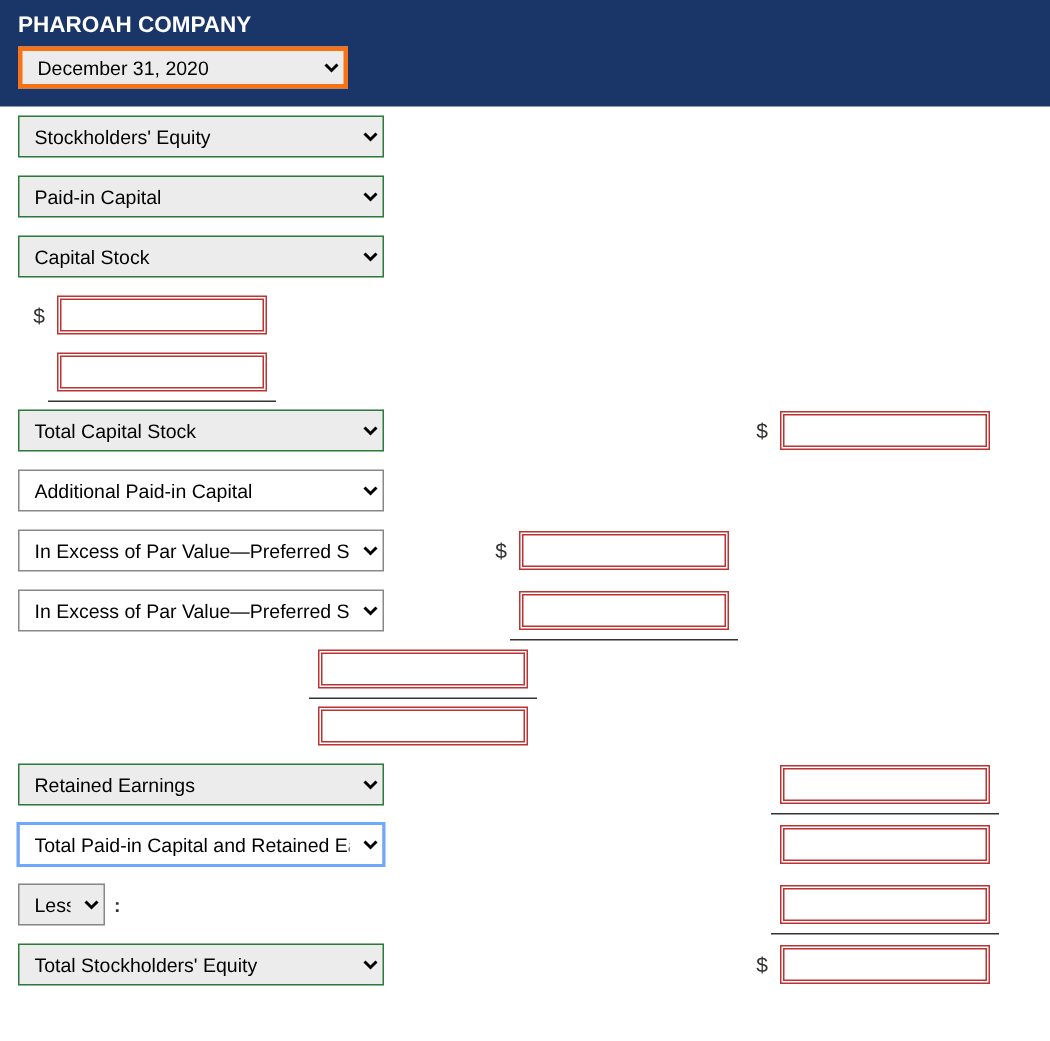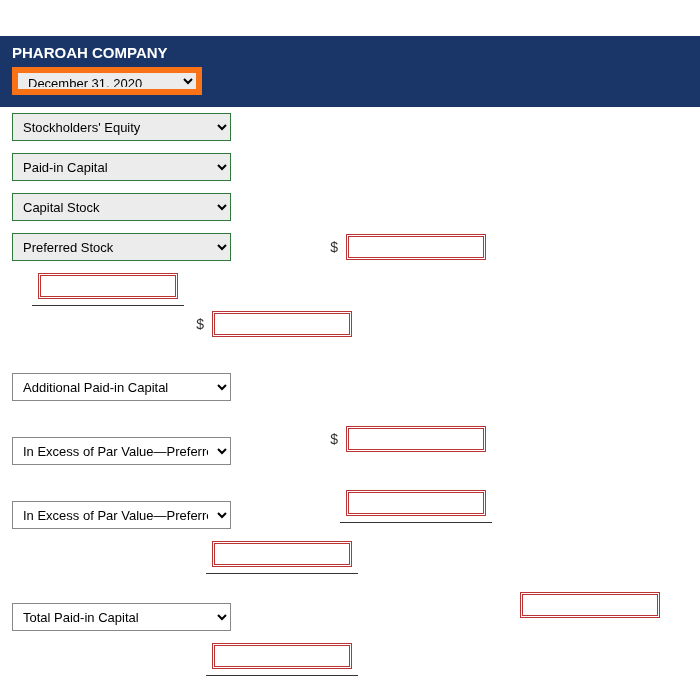--- a/index.html
+++ b/index.html
@@ -7,21 +7,20 @@
     font-family: "Segoe UI", Arial, sans-serif;
     font-size: 13px;
     color: #333;
     background: #fff;
     width: 700px;
   }
   .header {
     background: #1a3668;
     color: #fff;
     padding: 8px 12px 12px 12px;
-    margin-top: 36px;
   }
   .header h1 { font-size: 15px; font-weight: 700; margin-bottom: 2px; }
   .header h2 { font-size: 14px; font-weight: 600; }
   .date-select {
     margin-top: 6px;
   }
   .row {
     display: flex;
     align-items: center;
     padding: 6px 12px;
@@ -36,24 +35,24 @@
   select {
     width: 100%;
     height: 28px;
     font-size: 13px;
     padding: 2px 6px;
     border: 1px solid #999;
     background: #fff;
   }
   select.shaded { background: #ececec; border:1px solid #2e7a3a;}
   select.shaded-gray { background: #ececec; border:1px solid #888;}
-  select.plain { background:#fff; border:1px solid #888;margin-top:24px;}
-  select.wide { width: 219px;}
+  select.plain { background:#fff; border:1px solid #888;}
+  select.wide { width: 244px;}
   select.focus { outline:2px solid #6fa8ff; outline-offset:-1px;}
-  .sel-date { width: 190px; background:#ececec; border:6px solid #f97316;}
+  .sel-date { width: 220px; background:#ececec; border:3px solid #f97316;}
   .sel-less { width: 58px; }
 
   .amount {
     width: 140px;
     height: 26px;
     border: 3px double #b33; 
     background: #fff;
     padding: 2px 4px;
     font-size: 13px;
   }
@@ -107,40 +106,40 @@
 
 <div class="row">
   <div class="cell-label">
     <select class="shaded wide">
       <option>Capital Stock</option>
     </select>
   </div>
 </div>
 
 <div class="row">
-  <div class="cell-label">
-    <select class="shaded wide">
-      <option>Preferred Stock</option>
-    </select>
-  </div>
   <div class="cell-dollar1">$</div>
   <div class="cell-amt1">
     <input class="amount" value="" style="">
   </div>
 </div>
 
 <div class="row">
   <div class="cell-dollar1"></div>
   <div class="cell-amt1">
     <input class="amount" value="" style="">
     <div class="underline"></div>
   </div>
 </div>
 
 <div class="row">
+  <div class="cell-label">
+    <select class="shaded wide">
+      <option>Total Capital Stock</option>
+    </select>
+  </div>
   <div class="cell-dollar1"></div>
   <div class="cell-amt1"></div>
   <div class="cell-dollar2">$</div>
   <div class="cell-amt2">
     <input class="amount" value="" style="">
   </div>
 </div>
 
 <div class="row">
   <div class="cell-label">
@@ -179,34 +178,34 @@
   <div class="cell-dollar1"></div>
   <div class="cell-amt1"></div>
   <div class="cell-dollar2"></div>
   <div class="cell-amt2">
     <input class="amount" value="" style="">
     <div class="underline"></div>
   </div>
 </div>
 
 <div class="row">
-  <div class="cell-label">
-    <select class="plain wide">
-      <option>Total Paid-in Capital</option>
-    </select>
-  </div>
-  <div class="cell-dollar1"></div>
-  <div class="cell-amt1"></div>
-  <div class="cell-dollar2"></div>
-  <div class="cell-amt2">
-    <input class="amount" value="" style="">
-  </div>
-</div>
-
-<div class="row">
+  <div class="cell-dollar1"></div>
+  <div class="cell-amt1"></div>
+  <div class="cell-dollar2"></div>
+  <div class="cell-amt2">
+    <input class="amount" value="" style="">
+  </div>
+</div>
+
+<div class="row">
+  <div class="cell-label">
+    <select class="shaded wide">
+      <option>Retained Earnings</option>
+    </select>
+  </div>
   <div class="cell-dollar1"></div>
   <div class="cell-amt1"></div>
   <div class="cell-dollar2"></div>
   <div class="cell-amt2">
     <input class="amount" value="" style="">
     <div class="underline"></div>
   </div>
 </div>
 
 <div class="row">
@@ -233,20 +232,25 @@
   <div class="cell-dollar1"></div>
   <div class="cell-amt1"></div>
   <div class="cell-dollar2"></div>
   <div class="cell-amt2">
     <input class="amount" value="" style="">
     <div class="underline"></div>
   </div>
 </div>
 
 <div class="row">
+  <div class="cell-label">
+    <select class="shaded wide">
+      <option>Total Stockholders' Equity</option>
+    </select>
+  </div>
   <div class="cell-dollar1"></div>
   <div class="cell-amt1"></div>
   <div class="cell-dollar2">$</div>
   <div class="cell-amt2">
     <input class="amount" value="" style="">
     <div class="underline-dbl"></div>
   </div>
 </div>
 
 </body></html>

